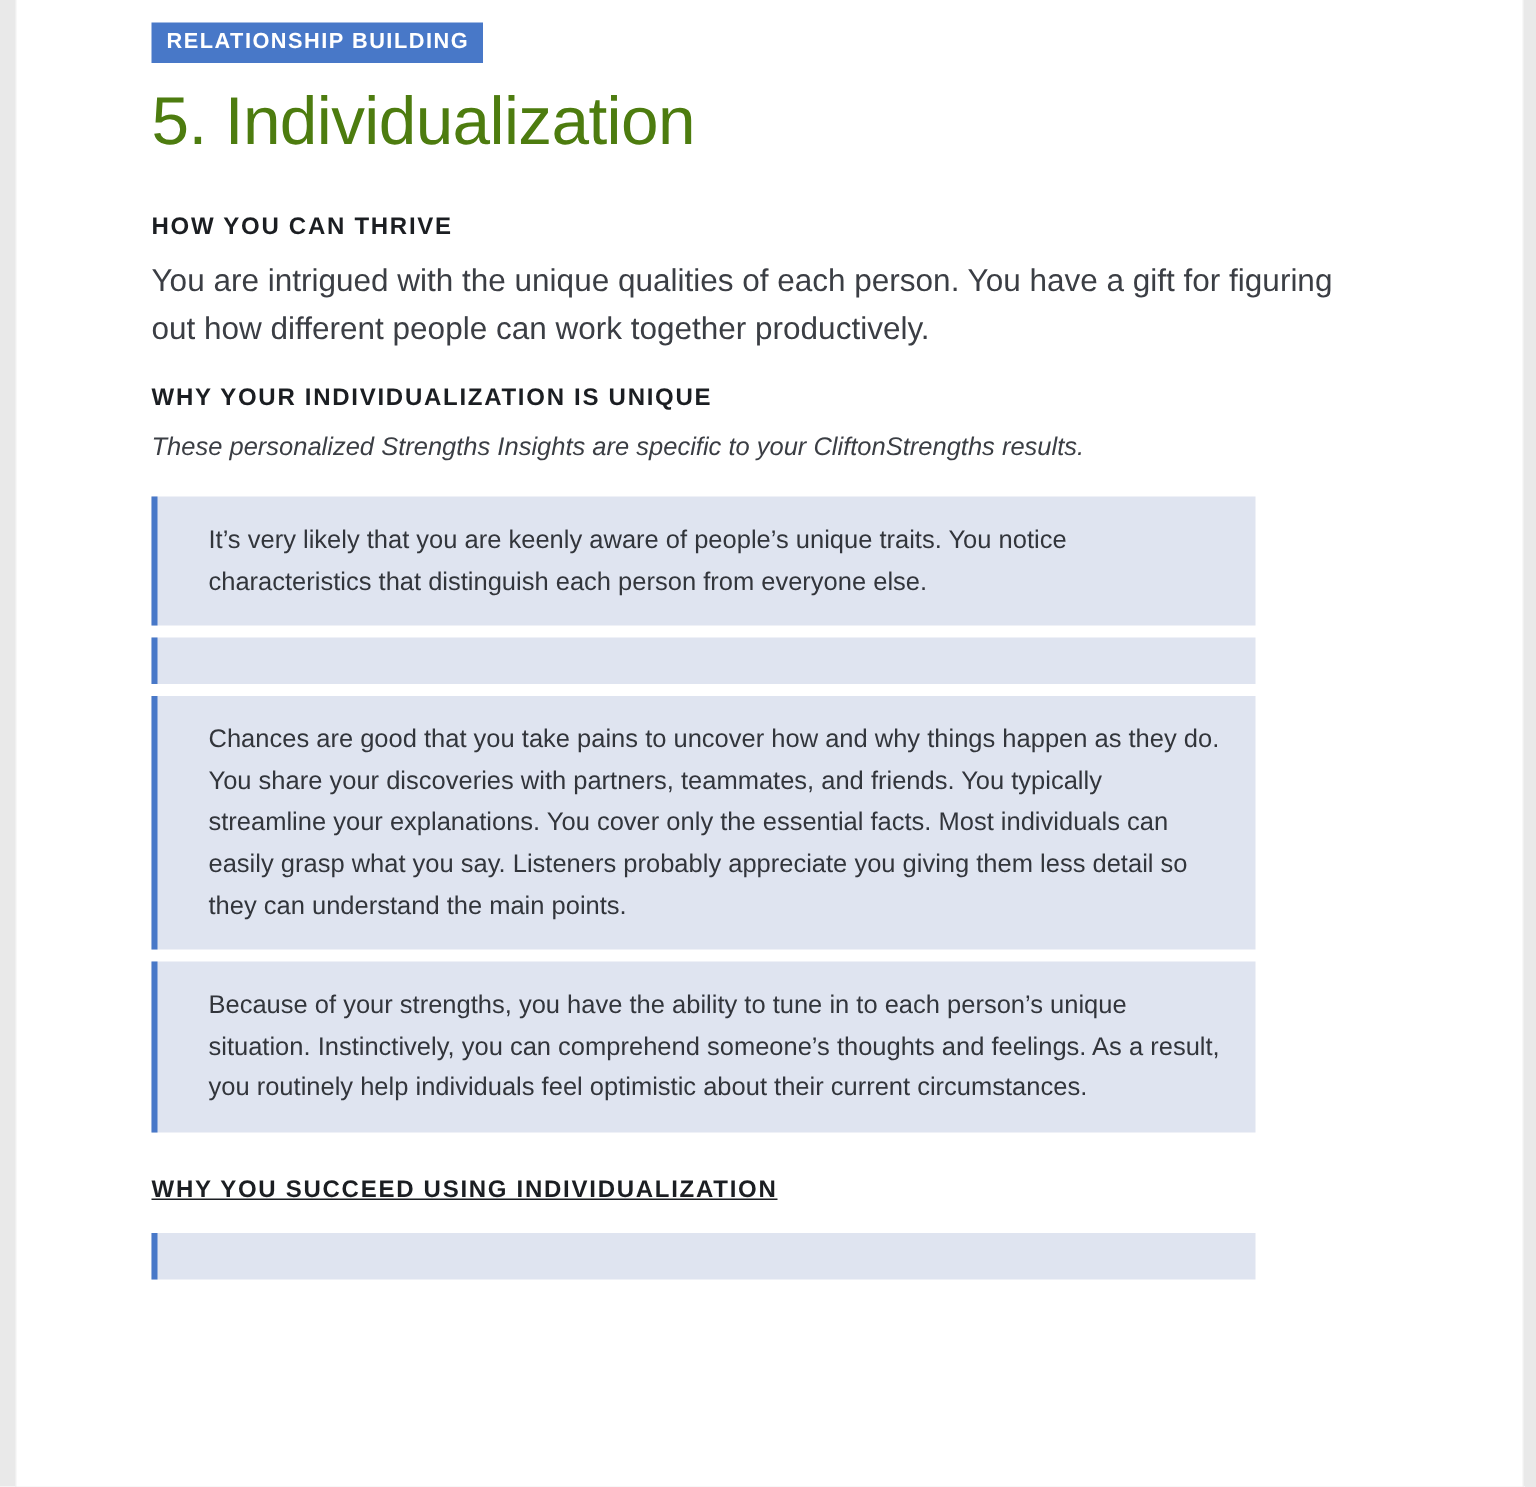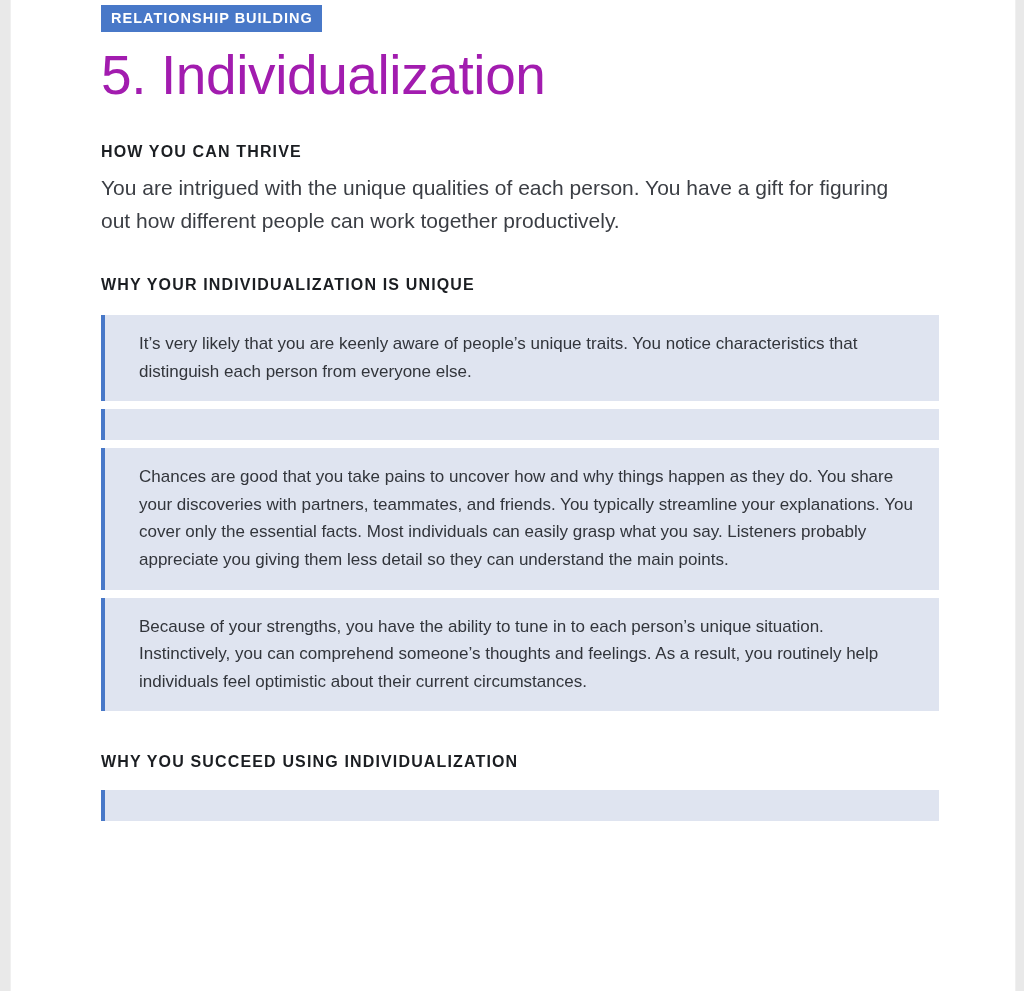--- a/index.html
+++ b/index.html
@@ -23,57 +23,57 @@
     background: #ffffff;
     box-shadow: 0 0 0 1px #f0f0f0;
   }
 
   .content {
     padding: 0 78px 0 90px;
   }
 
   
   .badge-row {
-    padding-top: 5px;
+    padding-top: 15px;
   }
   .badge {
     display: inline-block;
     background: #4878c8;
     color: #ffffff;
     font-size: 14.5px;
     font-weight: bold;
     letter-spacing: 1.0px;
     padding: 6px 9px 6px 10px;
     line-height: 1;
     vertical-align: top;
   }
 
   
   .title {
-    font-size: 55px;
+    font-size: 45px;
     font-weight: 300;
-    color: #a21caf;
+    color: #4d7c0f;
     letter-spacing: -0.4px;
     line-height: 1.05;
     margin: 15px 0 0 0;
     white-space: nowrap;
   }
 
   
   .section-heading {
     font-size: 16px;
     font-weight: bold;
     color: #1b1e22;
     letter-spacing: 1.15px;
     text-transform: uppercase;
     margin: 0;
   }
   .heading-thrive { margin-top: 39px; }
-  .heading-unique { margin-top: 39px; }
-  .heading-succeed { margin-top: 42px; }
+  .heading-unique { margin-top: 20px; }
+  .heading-succeed { margin-top: 30px; text-decoration: underline; }
 
   
   .body-text {
     font-size: 21px;
     color: #3b3e44;
     line-height: 1.55;
     margin: 11px 0 0 0;
     max-width: 816px;
   }
   .body-italic {
@@ -89,21 +89,21 @@
     margin-top: 21px;
   }
   .cards-succeed {
     margin-top: 19px;
   }
   .card {
     position: relative;
     background: #dfe4f0;
     margin-bottom: 8px;
     padding: 15px 22px 16px 38px;
-    width: 838px;
+    width: 736px;
     box-sizing: border-box;
   }
   .card:last-child { margin-bottom: 15px; }
   .card-accent {
     position: absolute;
     left: 0;
     top: 0;
     bottom: 0;
     width: 4px;
     background: #4878c8;
@@ -126,20 +126,21 @@
     </div>
 
     <h1 class="title">5. Individualization</h1>
 
     <h2 class="section-heading heading-thrive">HOW YOU CAN THRIVE</h2>
 
     <p class="body-text">You are intrigued with the unique qualities of each person. You have a gift for figuring out how different people can work together productively.</p>
 
     <h2 class="section-heading heading-unique">WHY YOUR INDIVIDUALIZATION IS UNIQUE</h2>
 
+    <p class="body-italic">These personalized Strengths Insights are specific to your CliftonStrengths results.</p>
 
     <div class="cards">
 
       <div class="card">
         <span class="card-accent"></span>
         <p class="card-text">It’s very likely that you are keenly aware of people’s unique traits. You notice characteristics that distinguish each person from everyone else.</p>
       </div>
 
       <div class="card">
         <span class="card-accent"></span>

